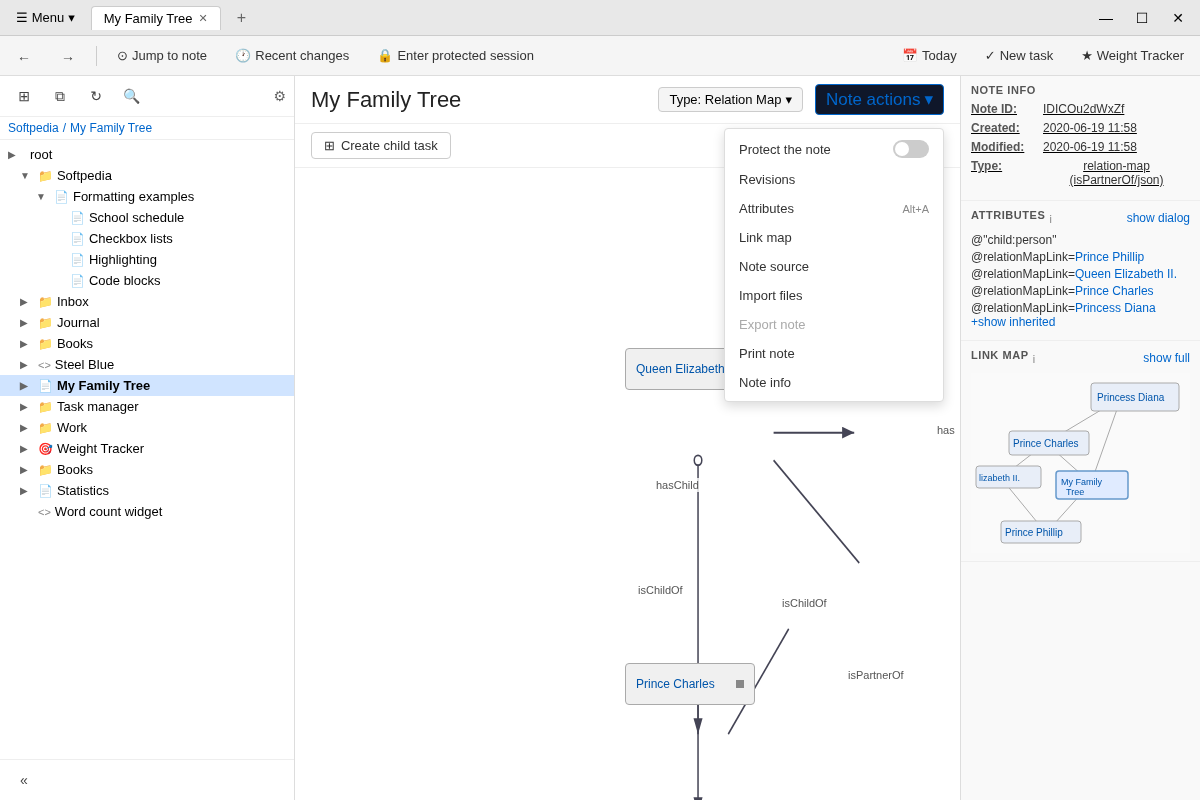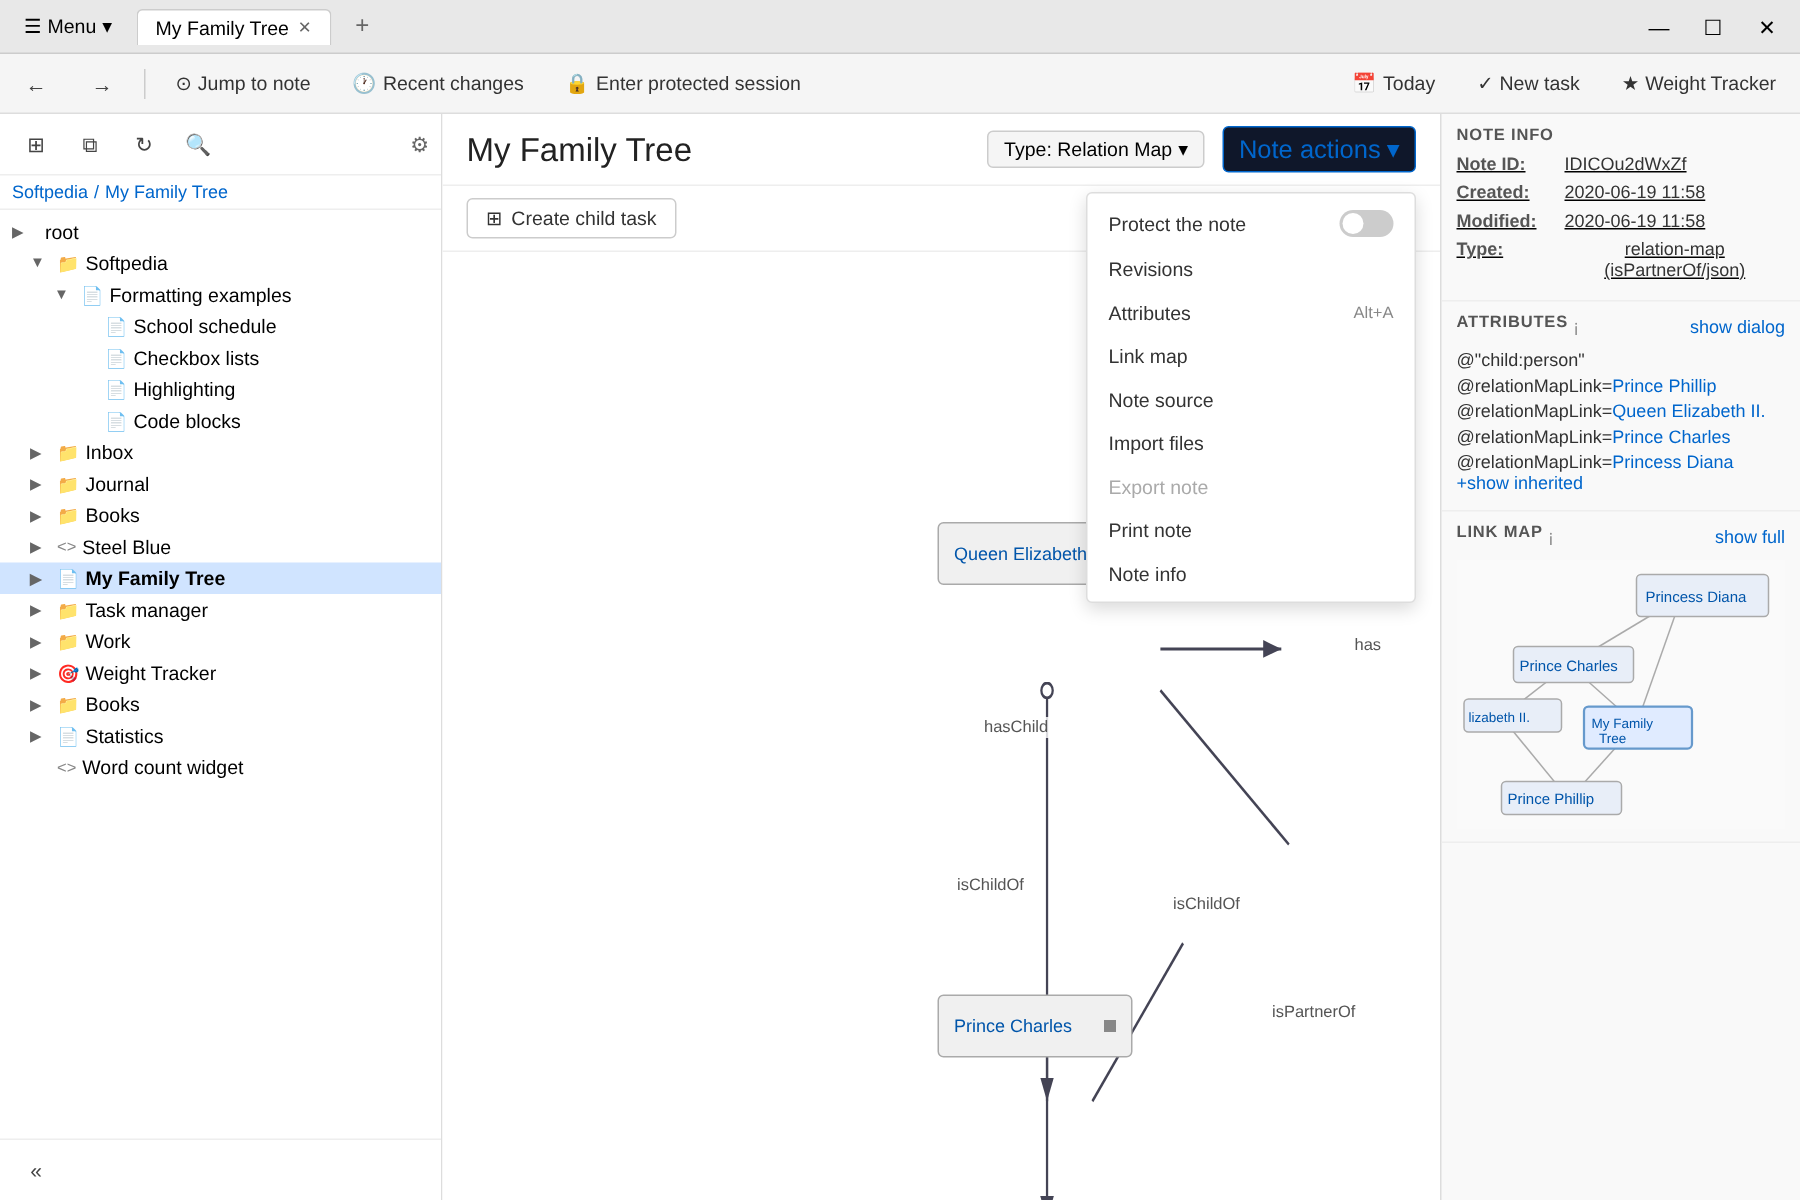--- a/index.html
+++ b/index.html
@@ -338,21 +338,21 @@
         <span class="node-icon" style="display:inline-block;width:8px;height:8px;background:#888;"></span>
       </div>
 
       <div class="map-node" style="left:330px; top:495px; width:130px; min-height:42px; display:flex; align-items:center; justify-content:space-between;">
         <span style="color:#0055aa;">Prince Charles</span>
         <span class="node-icon" style="display:inline-block;width:8px;height:8px;background:#888;"></span>
       </div>
 
       <div class="map-label" style="left:490px; top:182px; font-size:11px; color:#555;">isPartnerOf</div>
       <div class="map-label" style="left:358px; top:310px; font-size:11px; color:#555;">hasChild</div>
-      <div class="map-label" style="left:605px; top:255px; font-size:11px; color:#555;">has</div>
+      <div class="map-label" style="left:639px; top:255px; font-size:11px; color:#555;">has</div>
       <div class="map-label" style="left:340px; top:415px; font-size:11px; color:#555;">isChildOf</div>
       <div class="map-label" style="left:484px; top:428px; font-size:11px; color:#555;">isChildOf</div>
       <div class="map-label" style="left:550px; top:500px; font-size:11px; color:#555;">isPartnerOf</div>
     </div>
 
     <div class="dropdown-menu">
       <div class="menu-item">
         <span>Protect the note</span>
         <div class="menu-toggle">
           <div class="toggle-switch"></div>

